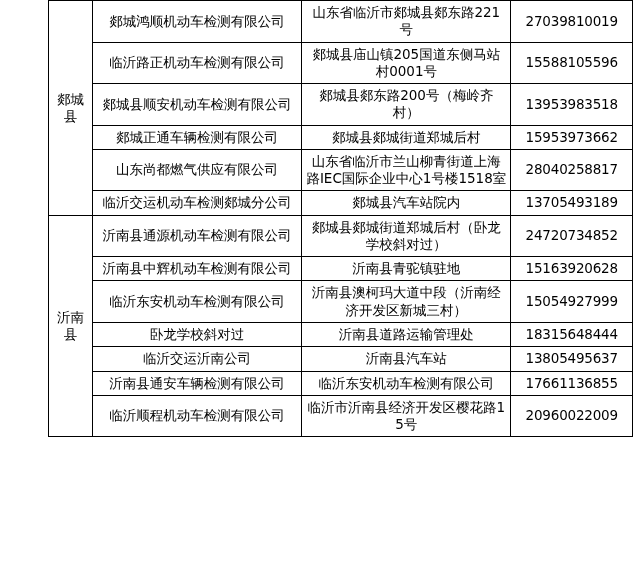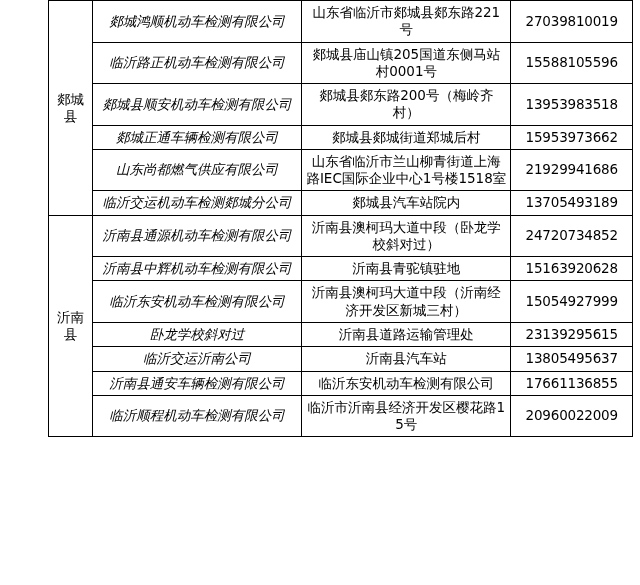--- a/index.html
+++ b/index.html
@@ -36,21 +36,20 @@
     word-break: break-all;
   }
   td.region {
     width: 34px;
     padding: 2px 1px;
     font-size: 13.5px;
     letter-spacing: 0px;
   }
   td.name {
     width: 196px;
-    font-style: italic;
   }
   td.addr {
     width: 196px;
   }
   td.phone {
     width: 110px;
     font-size: 13.5px;
     letter-spacing: -0.2px;
   }
   .blank-left {
@@ -86,47 +85,47 @@
         <td class="phone">13953983518</td>
       </tr>
       <tr>
         <td class="name">郯城正通车辆检测有限公司</td>
         <td class="addr">郯城县郯城街道郑城后村</td>
         <td class="phone">15953973662</td>
       </tr>
       <tr>
         <td class="name">山东尚都燃气供应有限公司</td>
         <td class="addr">山东省临沂市兰山柳青街道上海路IEC国际企业中心1号楼1518室</td>
-        <td class="phone">21929941686</td>
+        <td class="phone">28040258817</td>
       </tr>
       <tr>
         <td class="name">临沂交运机动车检测郯城分公司</td>
         <td class="addr">郯城县汽车站院内</td>
         <td class="phone">13705493189</td>
       </tr>
       <tr>
         <td class="region" rowspan="7">沂南县</td>
         <td class="name">沂南县通源机动车检测有限公司</td>
-        <td class="addr">沂南县澳柯玛大道中段（卧龙学校斜对过）</td>
+        <td class="addr">郯城县郯城街道郑城后村（卧龙学校斜对过）</td>
         <td class="phone">24720734852</td>
       </tr>
       <tr>
         <td class="name">沂南县中辉机动车检测有限公司</td>
         <td class="addr">沂南县青驼镇驻地</td>
         <td class="phone">15163920628</td>
       </tr>
       <tr>
         <td class="name">临沂东安机动车检测有限公司</td>
         <td class="addr">沂南县澳柯玛大道中段（沂南经济开发区新城三村）</td>
         <td class="phone">15054927999</td>
       </tr>
       <tr>
         <td class="name">卧龙学校斜对过</td>
         <td class="addr">沂南县道路运输管理处</td>
-        <td class="phone">23139295615</td>
+        <td class="phone">18315648444</td>
       </tr>
       <tr>
         <td class="name">临沂交运沂南公司</td>
         <td class="addr">沂南县汽车站</td>
         <td class="phone">13805495637</td>
       </tr>
       <tr>
         <td class="name">沂南县通安车辆检测有限公司</td>
         <td class="addr">临沂东安机动车检测有限公司</td>
         <td class="phone">17661136855</td>

